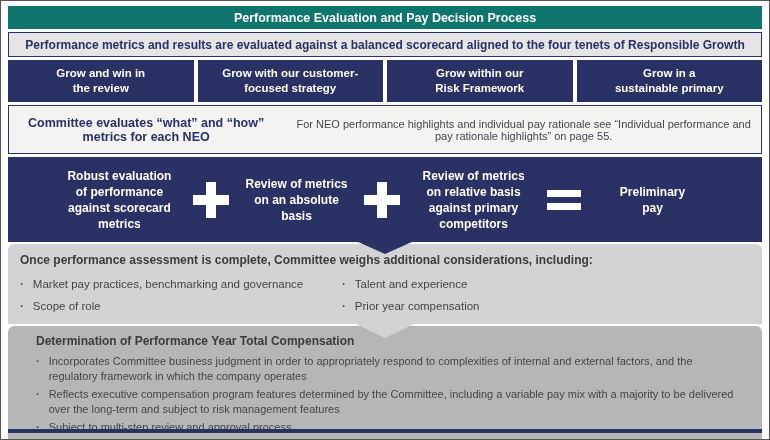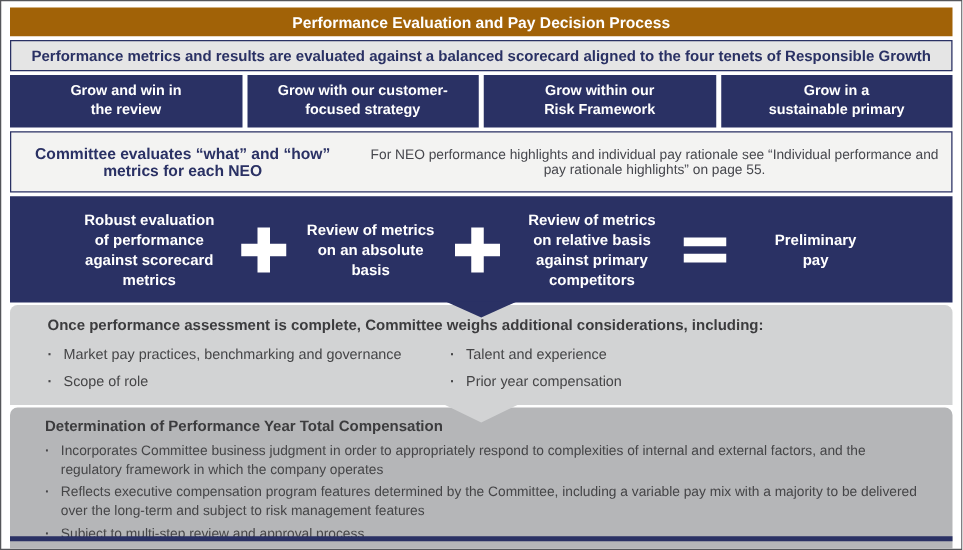--- a/index.html
+++ b/index.html
@@ -6,21 +6,21 @@
   .frame {
     position:relative; width:770px; height:440px; box-sizing:border-box;
     border:1px solid #55565a; background:#ffffff;
     font-family:"Liberation Sans", sans-serif; overflow:hidden;
   }
   .pre { white-space:pre-line; }
 
   
   .titlebar {
     position:absolute; left:7px; right:7px; top:5px; height:23px;
-    background:#a16207; color:#ffffff; display:flex; align-items:center; justify-content:center;
+    background:#0f766e; color:#ffffff; display:flex; align-items:center; justify-content:center;
     font-size:12.5px; font-weight:700;
   }
   
   .banner {
     position:absolute; left:7px; right:7px; top:31px; height:25px; box-sizing:border-box;
     background:#e5e5e5; border:1px solid #2a3164; color:#2a3164;
     display:flex; align-items:center; justify-content:center;
     font-size:12px; font-weight:700; white-space:nowrap;
   }
   
@@ -68,21 +68,21 @@
     border-top:13px solid #2a3164;
   }
   .gray-chev {
     top:322px; left:50%; margin-left:-31px;
     border-left:31px solid transparent; border-right:31px solid transparent;
     border-top:15px solid #d2d3d4;
   }
 
   
   .panel { position:absolute; left:7px; right:7px; box-sizing:border-box; border-radius:6px 6px 0 0; }
-  .panel.light { top:243px; height:80px; background:#d2d3d4; padding:9px 20px 0 30px; }
+  .panel.light { top:243px; height:80px; background:#d2d3d4; padding:9px 20px 0 12px; }
   .panel.dark  { top:325px; height:126px; background:#b5b6b8; padding:8px 24px 0 28px; }
   .p-head { color:#3c3c3e; font-size:12px; font-weight:700; }
   .panel.light .p-head { margin-bottom:6px; }
   .panel.dark  .p-head { margin-bottom:6px; }
 
   ul.blist { list-style:none; margin:0; padding:0; }
   ul.blist li { display:flex; gap:9px; color:#454547; }
   .blt { font-weight:700; flex:0 0 auto; }
   .cols { display:flex; }
   .cols ul.cl { width:322px; flex:0 0 auto; }

